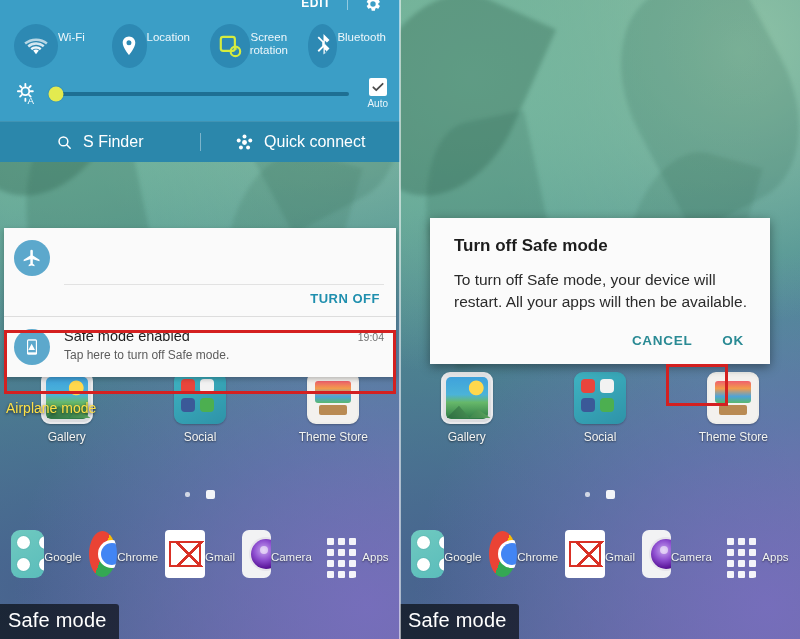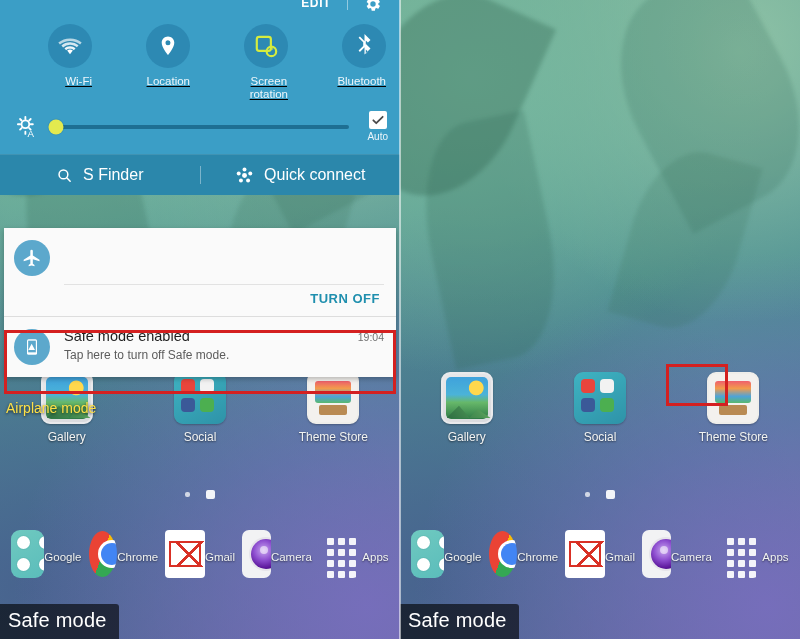--- a/index.html
+++ b/index.html
@@ -310,21 +310,21 @@
   }
   .qs-gear { margin-top: -5px; }
 
   .qs-toggles {
     display: flex;
     justify-content: space-around;
     padding: 12px 4px 4px 4px;
   }
   .qs-tog {
     width: 78px;
-    display: flex; flex-direction: column; align-items: flex-end; text-decoration: underline;
+    display: flex; flex-direction: row; align-items: flex-start;
   }
   .qs-circle {
     width: 44px; height: 44px;
     border-radius: 50%;
     background: #2d89b3;
     display: flex; align-items: center; justify-content: center;
   }
   .qs-tog-label {
     margin-top: 7px;
     font-size: 11.5px;
@@ -818,20 +818,28 @@
             <div class="sq" style="left:30px; top:30px;"></div>
             <div class="sq" style="left:8px;  top:41px;"></div>
             <div class="sq" style="left:19px; top:41px;"></div>
             <div class="sq" style="left:30px; top:41px;"></div>
           </div>
           <div class="dock-label">Apps</div>
         </div>
       </div>
     </div>
 
+    <div class="dialog">
+      <div class="dialog-title">Turn off Safe mode</div>
+      <div class="dialog-msg">To turn off Safe mode, your device will restart. All your apps will then be available.</div>
+      <div class="dialog-actions">
+        <div class="dialog-btn">CANCEL</div>
+        <div class="dialog-btn">OK</div>
+      </div>
+    </div>
 
     <div class="redbox redbox-ok"></div>
 
     <div class="safe-mode-badge">Safe mode</div>
   </div>
 
   <div class="pane-divider"></div>
 </div>
 
 </body></html>

